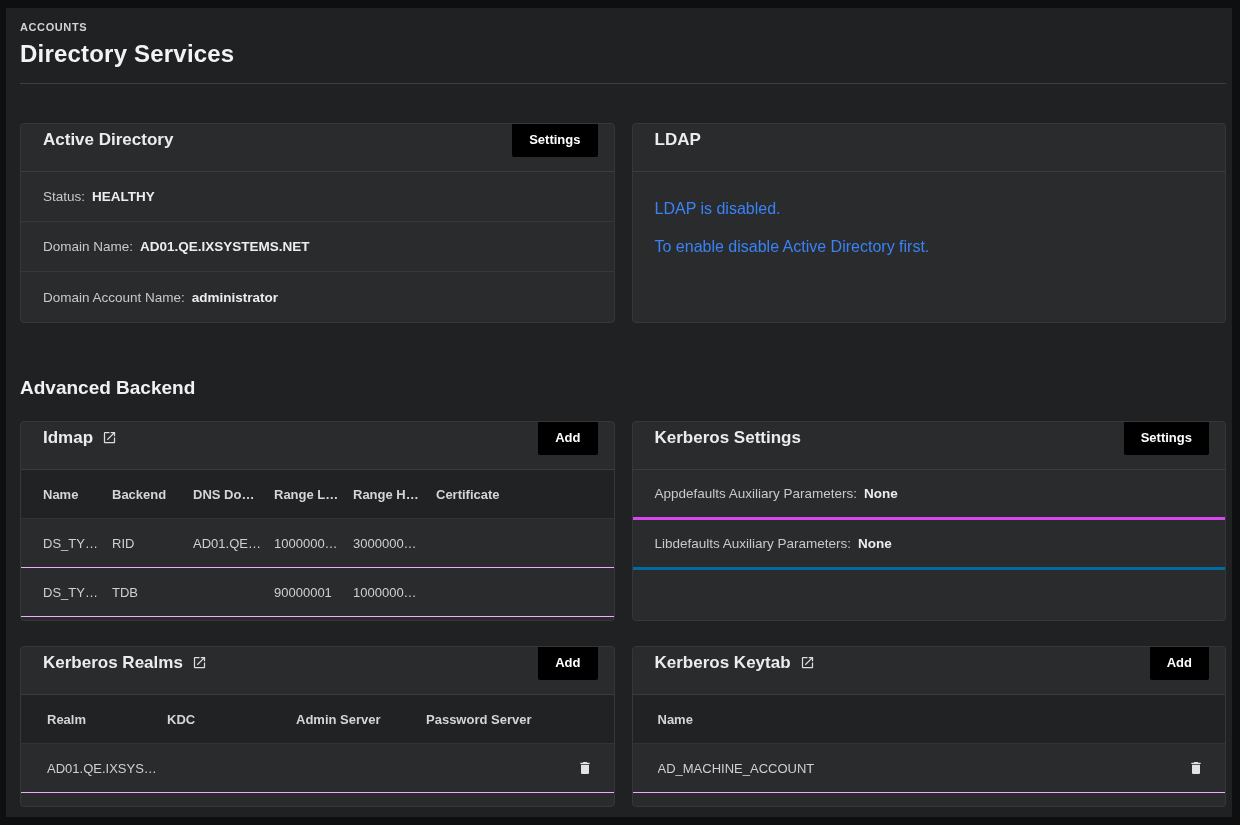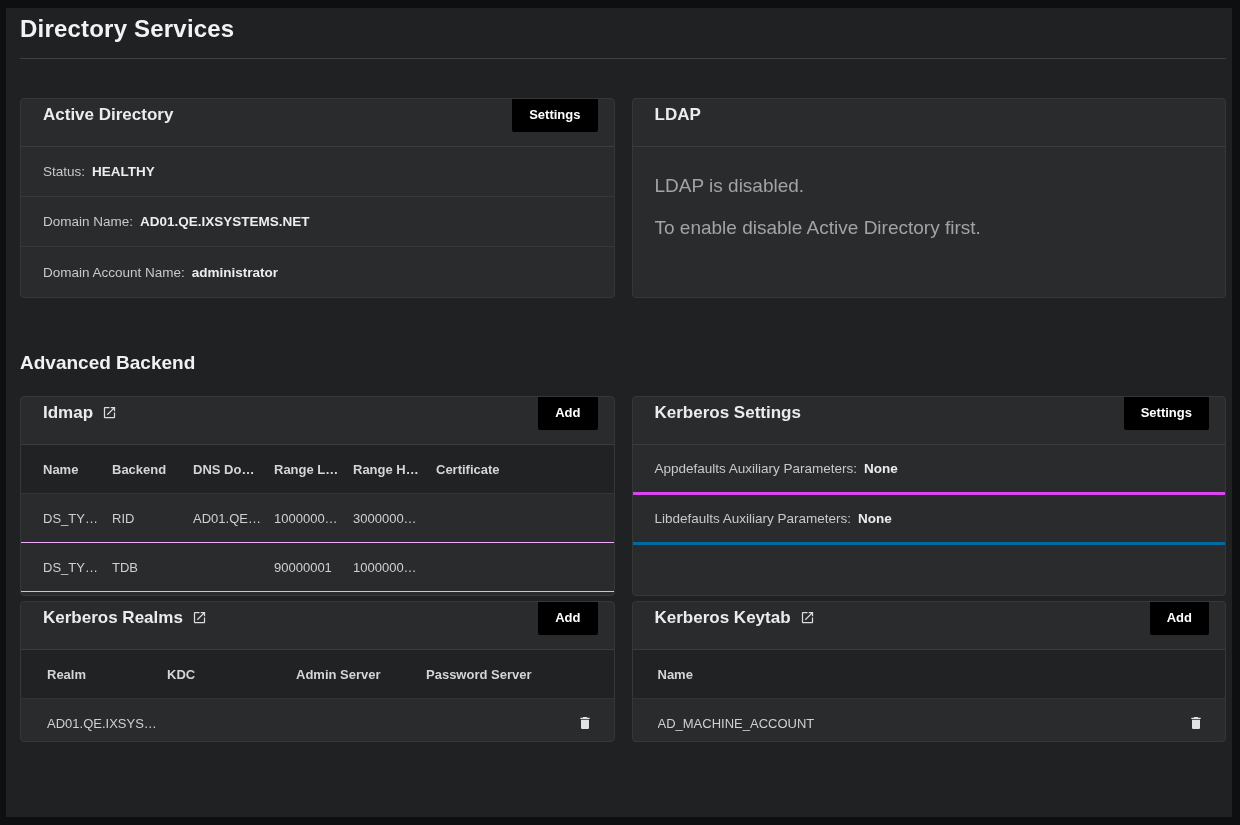--- a/index.html
+++ b/index.html
@@ -33,21 +33,21 @@
 
   h2.section-heading {
     margin-top:54px;
     font-size:19px; font-weight:bold; color:#f0f1f1;
   }
 
   
   .cards-grid { display:grid; grid-template-columns:1fr 1fr; gap:17px; }
   .row-1 { margin-top:39px; height:200px; }
   .row-2 { margin-top:22px; height:200px; }
-  .row-3 { margin-top:5px; height:141px; }
+  .row-3 { margin-top:25px; height:161px; }
 
   .card {
     background:#292b2d;
     border:1px solid #353738;
     border-radius:4px;
     display:flex; flex-direction:column;
     overflow:hidden;
   }
   .card-header {
     height:48px; flex:0 0 48px;
@@ -74,21 +74,21 @@
     display:flex; align-items:center; gap:7px;
     padding:0 22px;
     border-bottom:1px solid #353738;
     font-size:13.5px;
   }
   .kv-row:last-child { border-bottom:none; }
   .kv-label { color:#c7c9ca; }
   .kv-value { color:#eceded; font-weight:bold; }
 
   
-  .card-body-text { padding:28px 22px 0; font-size:19px; color:#a3a3a3; }
+  .card-body-text { padding:28px 22px 0; font-size:16px; color:#3b82f6; }
   .card-body-text p { margin-bottom:20px; }
 
   
   .thead {
     height:49px; flex:0 0 49px;
     background:#202223;
     display:grid; align-items:center;
     font-size:13px; font-weight:bold; color:#d4d5d6;
     border-bottom:1px solid #313334;
   }
@@ -112,20 +112,21 @@
     width:34px; height:34px; padding:0;
   }
   .ext-icon svg, .trash-icon svg { display:block; }
 </style>
 </head>
 <body>
 
 <div class="page">
   <div class="inner">
 
+    <div class="breadcrumb">ACCOUNTS</div>
     <h1 class="page-title">Directory Services</h1>
     <hr class="top-divider">
 
     <div class="cards-grid row-1">
 
       <div class="card">
         <div class="card-header">
           <div class="card-title">Active Directory</div>
           <button class="btn">Settings</button>
         </div>

